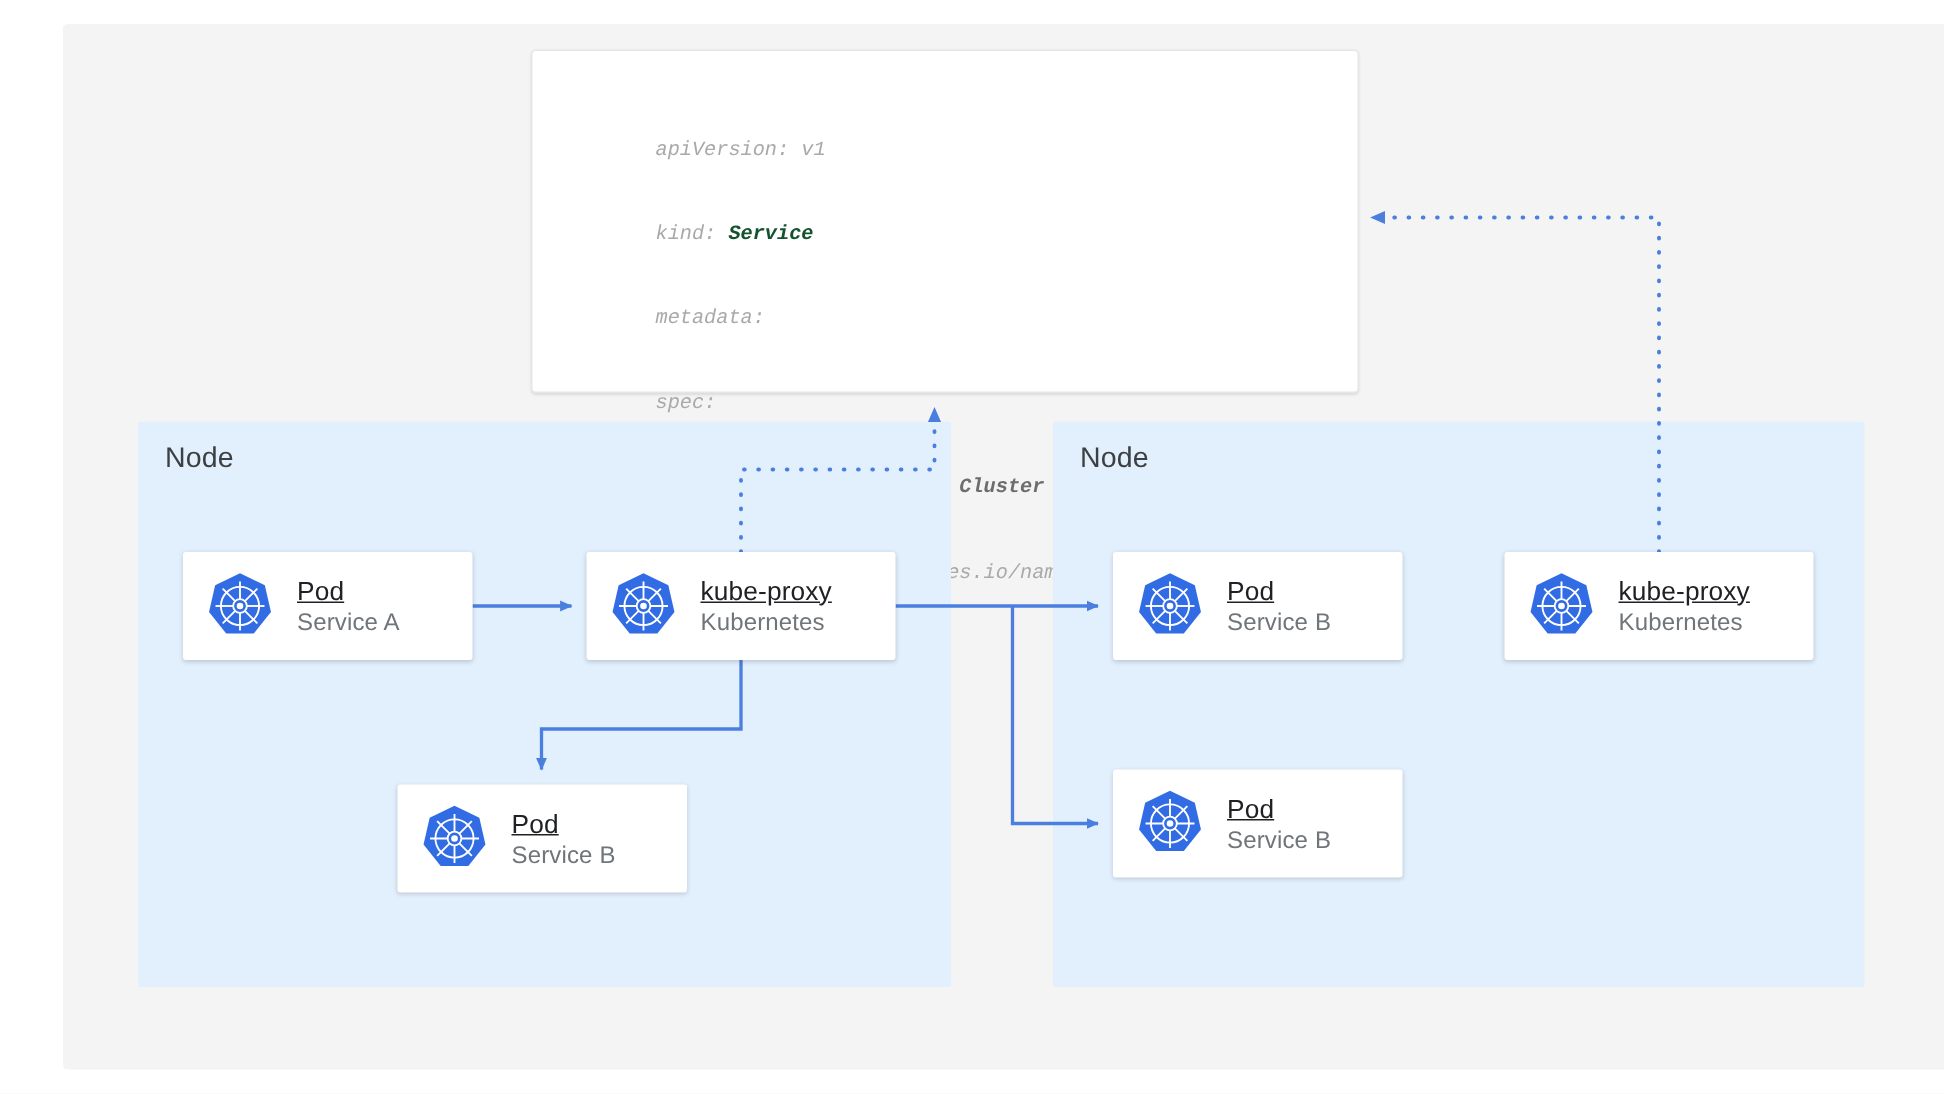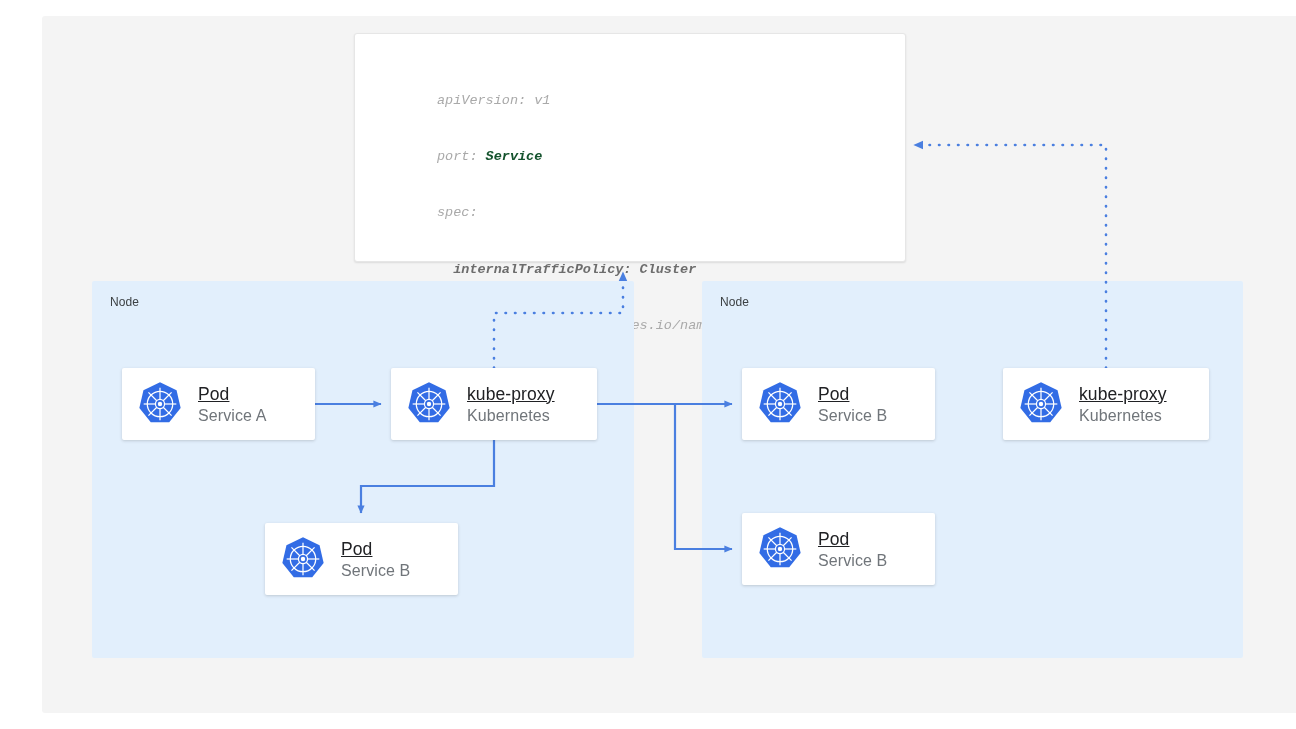--- a/index.html
+++ b/index.html
@@ -64,21 +64,21 @@
     position: absolute;
     background: #e2effc;
     border-radius: 2px;
   }
   #node-left  { left: 68px;  top: 281px; width: 542px; height: 377px; }
   #node-right { left: 678px; top: 281px; width: 541px; height: 377px; }
   .node-label {
     position: absolute;
     left: 18px;
     top: 14px;
-    font-size: 12px;
+    font-size: 19px;
     color: #3c4043;
     letter-spacing: 0.1px;
   }
   
   .entity {
     position: absolute;
     background: #ffffff;
     border-radius: 2px;
     box-shadow: 0 1px 3px rgba(60,64,67,0.22);
     display: flex;
@@ -131,21 +131,22 @@
 </head>
 <body>
 
 <div id="stage">
 
   <div class="canvas-panel"></div>
 
   <div class="yaml-card">
     <div class="yaml-body">
       <div class="yaml-line">apiVersion: v1</div>
-      <div class="yaml-line"><span>port: </span><span class="yaml-em">Service</span></div>
+      <div class="yaml-line"><span>kind: </span><span class="yaml-em">Service</span></div>
+      <div class="yaml-line">metadata:</div>
       <div class="yaml-line">spec:</div>
       <div class="yaml-line bold-line">  internalTrafficPolicy: Cluster</div>
       <div class="yaml-line">  selector: app.kubernetes.io/name: MyApp</div>
       <div class="yaml-line">  ports:</div>
       <div class="yaml-line">  - protocol: TCP</div>
       <div class="yaml-line">    port: 80</div>
     </div>
   </div>
 
   <div class="node-panel" id="node-left">

